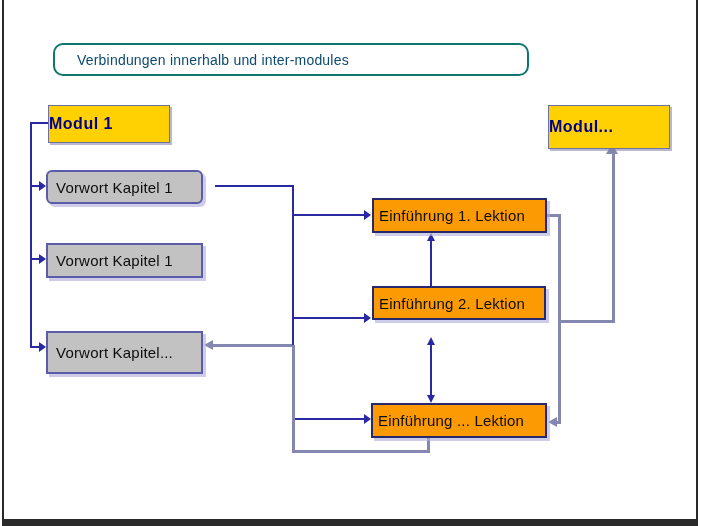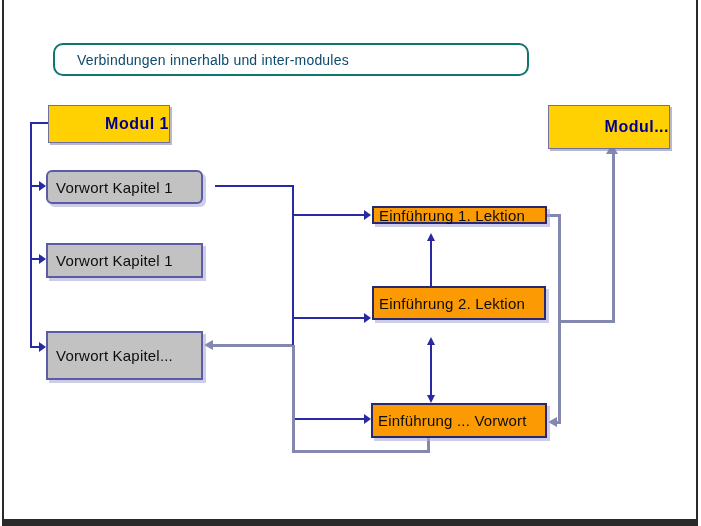--- a/index.html
+++ b/index.html
@@ -20,21 +20,21 @@
     background:#ffffff; display:flex; align-items:center;
     padding-left:22px; font-size:14px; color:#0c4a6e; letter-spacing:0.2px;
   }
 
   
   .node {
     position:absolute; box-sizing:border-box; display:flex; align-items:center;
     font-size:15px; color:#0d0d0d; letter-spacing:0.2px; white-space:nowrap;
   }
   .module {
-    background:#FFD103; border:1px solid #70709E; justify-content:flex-end;
+    background:#FFD103; border:1px solid #70709E; justify-content:flex-start;
     font-weight:bold; font-size:16px; color:#00008B; letter-spacing:0.5px;
     box-shadow:2px 2px 0 rgba(125,125,165,0.55);
   }
   .chapter {
     background:#C2C2C2; border:2px solid #5B5BA8; padding-left:8px;
     box-shadow:3px 3px 0 rgba(172,172,220,0.6);
   }
   .lesson {
     background:#FC9A03; border:2px solid #28286E; padding-left:5px;
     box-shadow:3px 3px 0 rgba(172,172,220,0.6);
@@ -119,29 +119,29 @@
   </div>
 
   <div class="node chapter" style="left:46px; top:170px; width:157px; height:34px;border-radius:6px;">
     <span>Vorwort Kapitel 1</span>
   </div>
 
   <div class="node chapter" style="left:46px; top:243px; width:157px; height:35px;">
     <span>Vorwort Kapitel 1</span>
   </div>
 
-  <div class="node chapter" style="left:46px; top:331px; width:157px; height:49px;text-align:right;">
+  <div class="node chapter" style="left:46px; top:331px; width:157px; height:43px;text-align:right;">
     <span>Vorwort Kapitel...</span>
   </div>
 
-  <div class="node lesson" style="left:372px; top:206px; width:175px; height:18px;">
+  <div class="node lesson" style="left:372px; top:198px; width:175px; height:35px;">
     <span>Einführung 1. Lektion</span>
   </div>
 
   <div class="node lesson" style="left:372px; top:286px; width:174px; height:34px;">
     <span>Einführung 2. Lektion</span>
   </div>
 
   <div class="node lesson" style="left:371px; top:403px; width:176px; height:35px;">
-    <span>Einführung ... Vorwort</span>
+    <span>Einführung ... Lektion</span>
   </div>
 
 </div>
 
 </body></html>

